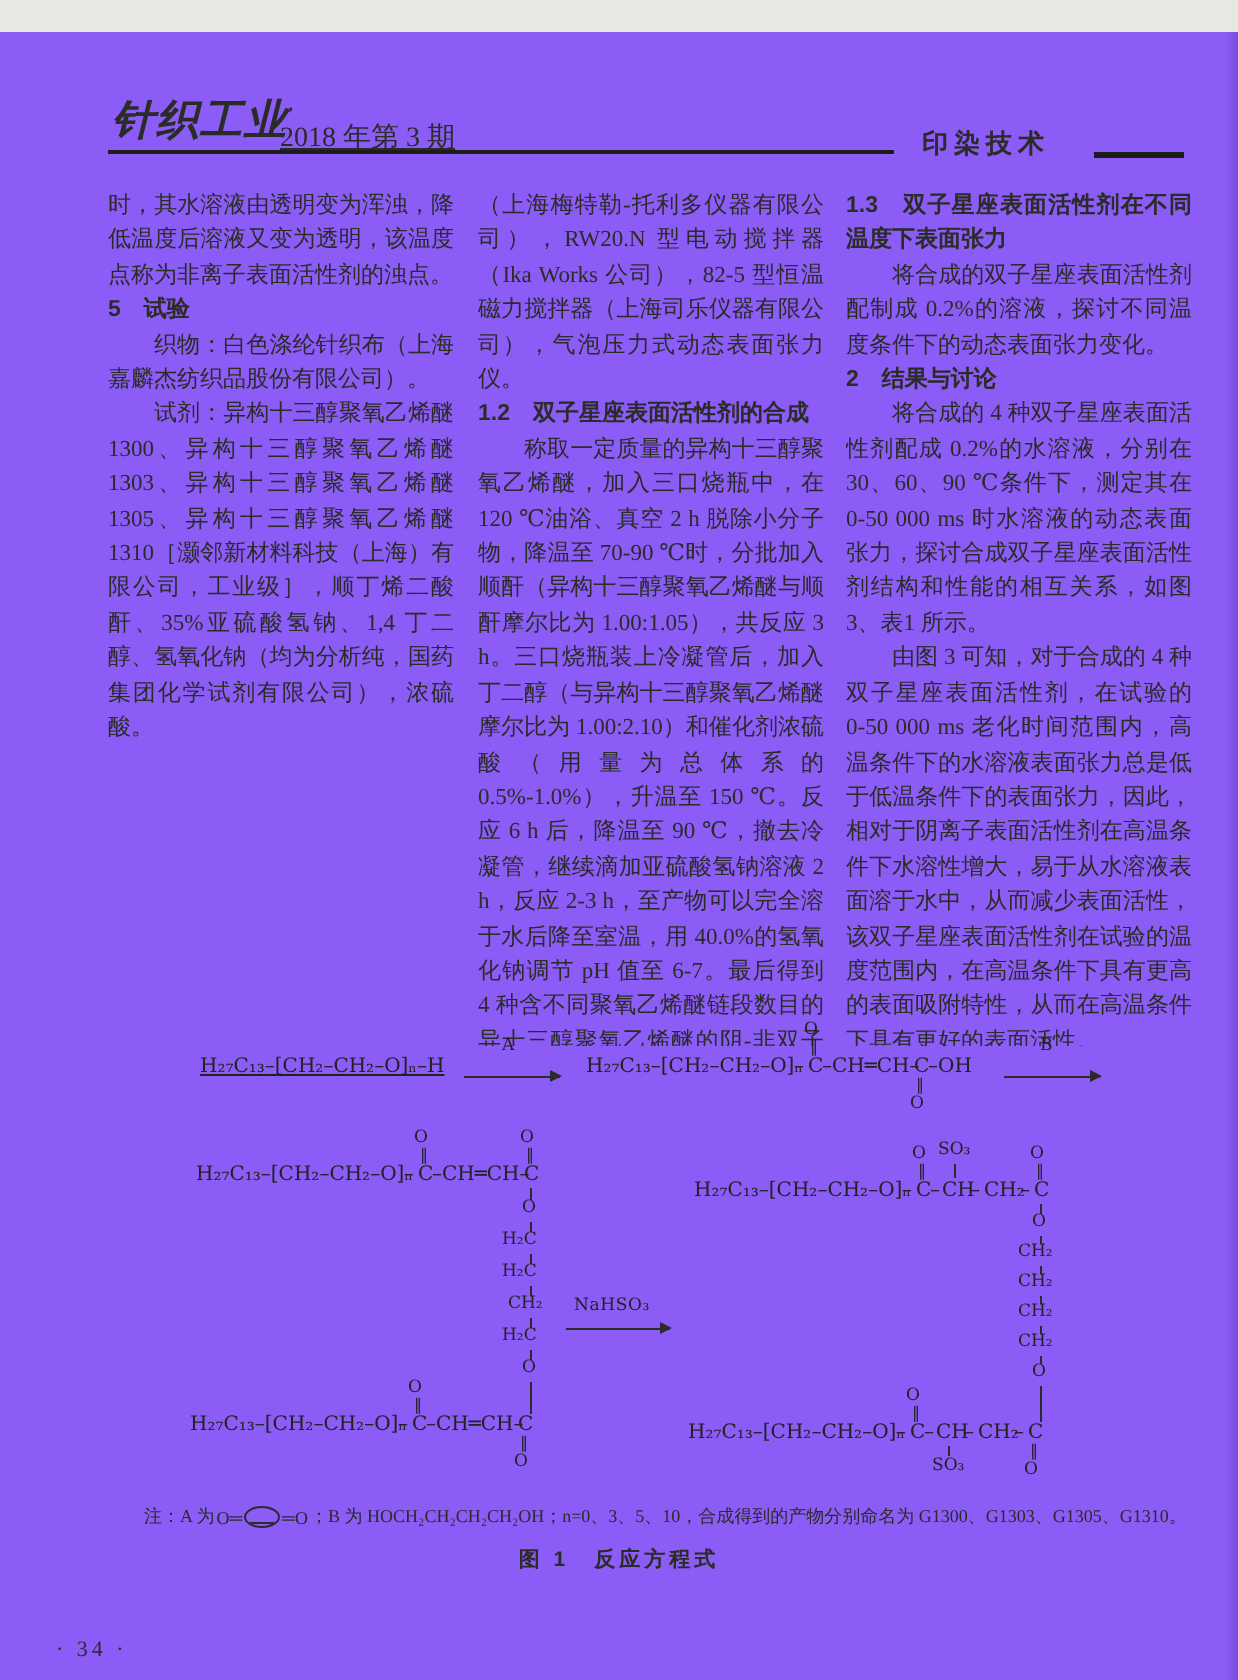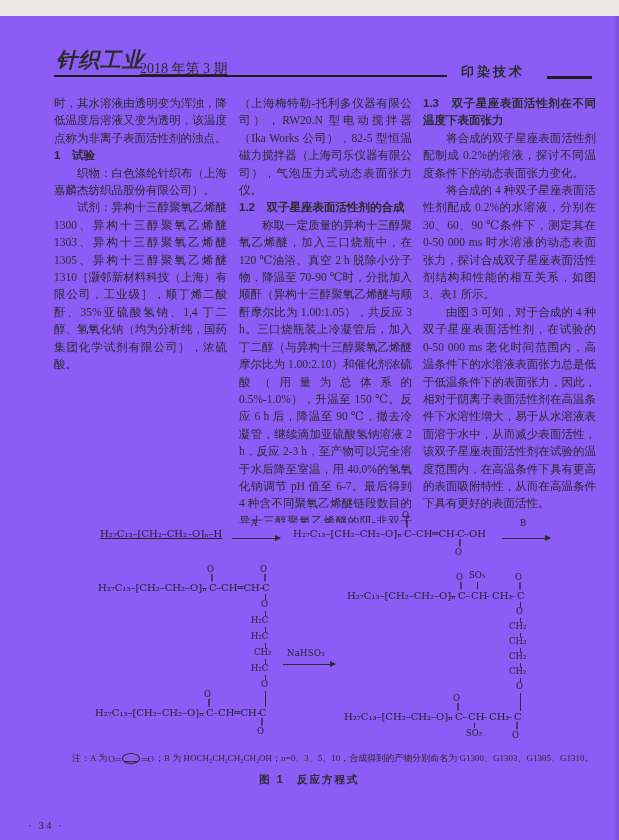--- a/index.html
+++ b/index.html
@@ -59,35 +59,36 @@
 <div class="page">
 
   <div class="logo"><span>针织工业</span><sup>’</sup></div>
   <div class="issue">2018 年第 3 期</div>
   <div class="rule-long"></div>
   <div class="section">印染技术</div>
   <div class="rule-short"></div>
 
   <div class="col col1">
     <p class="noind">时，其水溶液由透明变为浑浊，降低温度后溶液又变为透明，该温度点称为非离子表面活性剂的浊点。</p>
-    <p class="h">1　试验</p>
+    <p class="h">5　试验</p>
     <p>织物：白色涤纶针织布（上海嘉麟杰纺织品股份有限公司）。</p>
     <p>试剂：异构十三醇聚氧乙烯醚 1300、异构十三醇聚氧乙烯醚 1303、异构十三醇聚氧乙烯醚 1305、异构十三醇聚氧乙烯醚 1310［灏邻新材料科技（上海）有限公司，工业级］，顺丁烯二酸酐、35%亚硫酸氢钠、1,4 丁二醇、氢氧化钠（均为分析纯，国药集团化学试剂有限公司），浓硫酸。</p>
 
   </div>
 
   <div class="col col2">
     <p class="noind">（上海梅特勒-托利多仪器有限公司），RW20.N 型电动搅拌器（Ika Works 公司），82-5 型恒温磁力搅拌器（上海司乐仪器有限公司），气泡压力式动态表面张力仪。</p>
     <p class="h">1.2　双子星座表面活性剂的合成</p>
     <p>称取一定质量的异构十三醇聚氧乙烯醚，加入三口烧瓶中，在 120 ℃油浴、真空 2 h 脱除小分子物，降温至 70-90 ℃时，分批加入顺酐（异构十三醇聚氧乙烯醚与顺酐摩尔比为 1.00:1.05），共反应 3 h。三口烧瓶装上冷凝管后，加入丁二醇（与异构十三醇聚氧乙烯醚摩尔比为 1.00:2.10）和催化剂浓硫酸（用量为总体系的 0.5%-1.0%），升温至 150 ℃。反应 6 h 后，降温至 90 ℃，撤去冷凝管，继续滴加亚硫酸氢钠溶液 2 h，反应 2-3 h，至产物可以完全溶于水后降至室温，用 40.0%的氢氧化钠调节 pH 值至 6-7。最后得到 4 种含不同聚氧乙烯醚链段数目的异十三醇聚氧乙烯醚的阴-非双子星座表面活性剂，反应方程式如图 1 所示，结构示意图如图 2 所示。</p>
   </div>
 
   <div class="col col3">
     <p class="h">1.3　双子星座表面活性剂在不同温度下表面张力</p>
     <p>将合成的双子星座表面活性剂配制成 0.2%的溶液，探讨不同温度条件下的动态表面张力变化。</p>
+    <p class="h">2　结果与讨论</p>
     <p>将合成的 4 种双子星座表面活性剂配成 0.2%的水溶液，分别在 30、60、90 ℃条件下，测定其在 0-50 000 ms 时水溶液的动态表面张力，探讨合成双子星座表面活性剂结构和性能的相互关系，如图 3、表1 所示。</p>
     <p>由图 3 可知，对于合成的 4 种双子星座表面活性剂，在试验的 0-50 000 ms 老化时间范围内，高温条件下的水溶液表面张力总是低于低温条件下的表面张力，因此，相对于阴离子表面活性剂在高温条件下水溶性增大，易于从水溶液表面溶于水中，从而减少表面活性，该双子星座表面活性剂在试验的温度范围内，在高温条件下具有更高的表面吸附特性，从而在高温条件下具有更好的表面活性。</p>
 
   </div>
 
   <div class="fig-layer">
       <div class="fl f" style="left: 100px; top: 512px; text-decoration: underline;">H₂₇C₁₃–[CH₂–CH₂–O]ₙ–H</div>
       <div class="fl al" style="left: 251px; top: 503px;">A</div>
       <div class="far" style="width: 48px; left: 232px; top: 522px;"></div>
       <div class="fl f" style="left: 293px; top: 512px;">H₂₇C₁₃–[CH₂–CH₂–O]ₙ</div>

